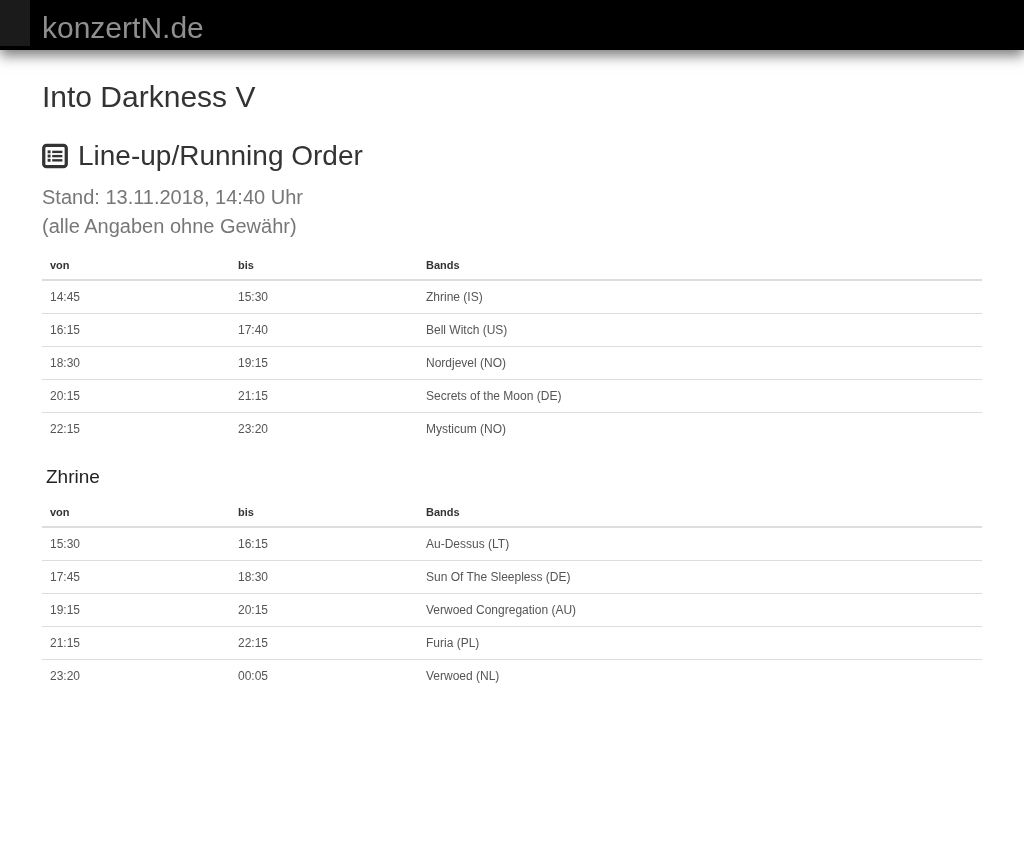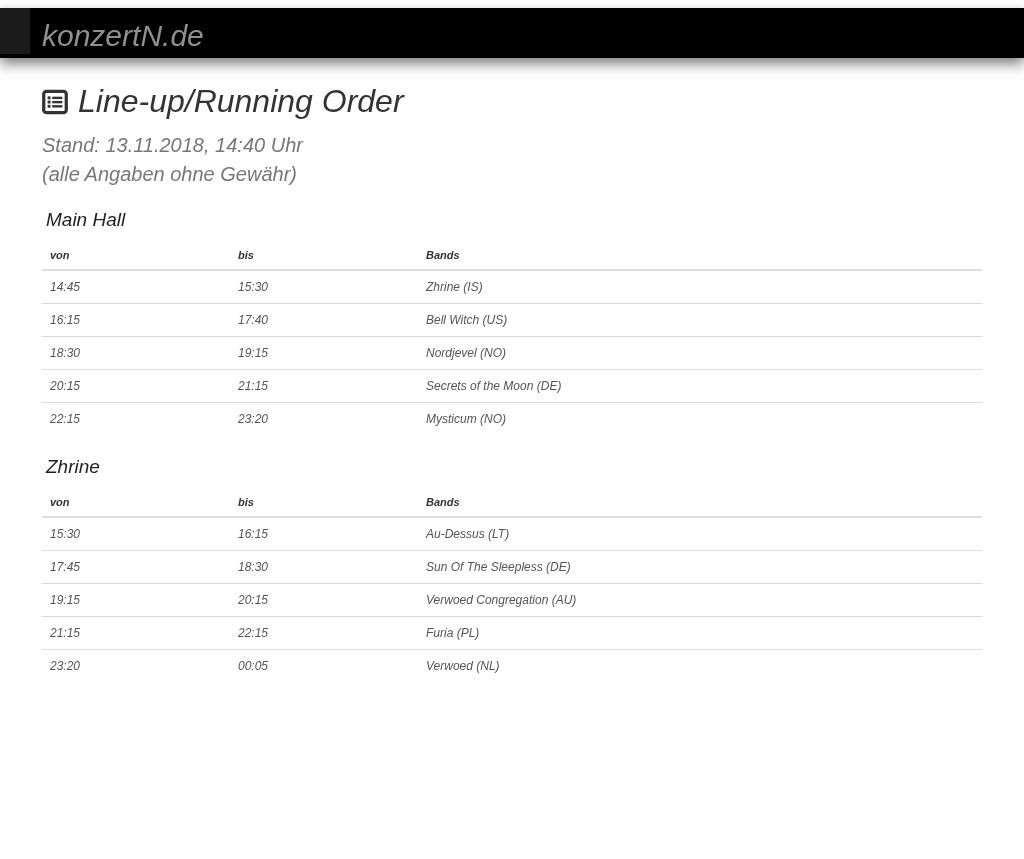--- a/index.html
+++ b/index.html
@@ -16,22 +16,21 @@
     width:1024px;
     min-height:859px;
     background:#ffffff;
     font-family:"Liberation Sans","DejaVu Sans",sans-serif;
     color:var(--heading-text);
     font-size:15px;
     overflow-x:hidden;
   }
   .container{
     width:940px;
-    margin:8px auto;
-    font-style:italic;
+    margin:0 auto;
   }
   
   .site-header{
     position:relative;
     height:50px;
     background:var(--header-bg);
     box-shadow:0 6px 12px rgba(0,0,0,0.50);
   }
   .corner-shade{
     position:absolute;
@@ -50,21 +49,21 @@
   }
   
   h2.page-title{
     font-size:30px;
     font-weight:400;
     line-height:1.15;
     color:var(--heading-text);
     margin:30px 0 10px 0;
   }
   h3.section-heading{
-    font-size:32px;
+    font-size:28px;
     font-weight:400;
     line-height:1.1;
     color:var(--heading-text);
     margin:26px 0 12px 0;
     display:flex;
     align-items:center;
   }
   .heading-icon{
     display:inline-flex;
     margin-right:10px;
@@ -114,20 +113,21 @@
 <body>
 
 <header class="site-header">
   <div class="corner-shade"></div>
   <div class="container">
     <a class="brand">konzertN.de</a>
   </div>
 </header>
 
 <main class="container">
+  <h2 class="page-title">Into Darkness V</h2>
 
   <h3 class="section-heading">
     <span class="heading-icon">
       <svg viewBox="0 0 24 24" width="26" height="26" aria-hidden="true">
         <rect x="1.6" y="2.1" width="20.8" height="19.8" rx="2.6" fill="none" stroke="currentColor" stroke-width="3"></rect>
         <rect x="5.2" y="6.8" width="2.7" height="2.7" fill="currentColor"></rect>
         <rect x="5.2" y="10.7" width="2.7" height="2.7" fill="currentColor"></rect>
         <rect x="5.2" y="14.6" width="2.7" height="2.7" fill="currentColor"></rect>
         <rect x="9.4" y="7.1" width="9.4" height="2.2" fill="currentColor"></rect>
         <rect x="9.4" y="11.0" width="9.4" height="2.2" fill="currentColor"></rect>
@@ -137,21 +137,20 @@
     <span>Line-up/Running Order</span>
   </h3>
 
   <p class="status-text">
     <span>Stand: 13.11.2018, 14:40 Uhr</span><br>
     <span>(alle Angaben ohne Gewähr)</span>
   </p>
 
   <div id="stages">
   <section class="stage">
-    <h4 class="stage-name">Main Hall</h4>
     <table class="schedule">
       <thead>
         <tr>
               <th>von</th>
               <th>bis</th>
               <th>Bands</th>
             </tr>
       </thead>
       <tbody>
             <tr>

